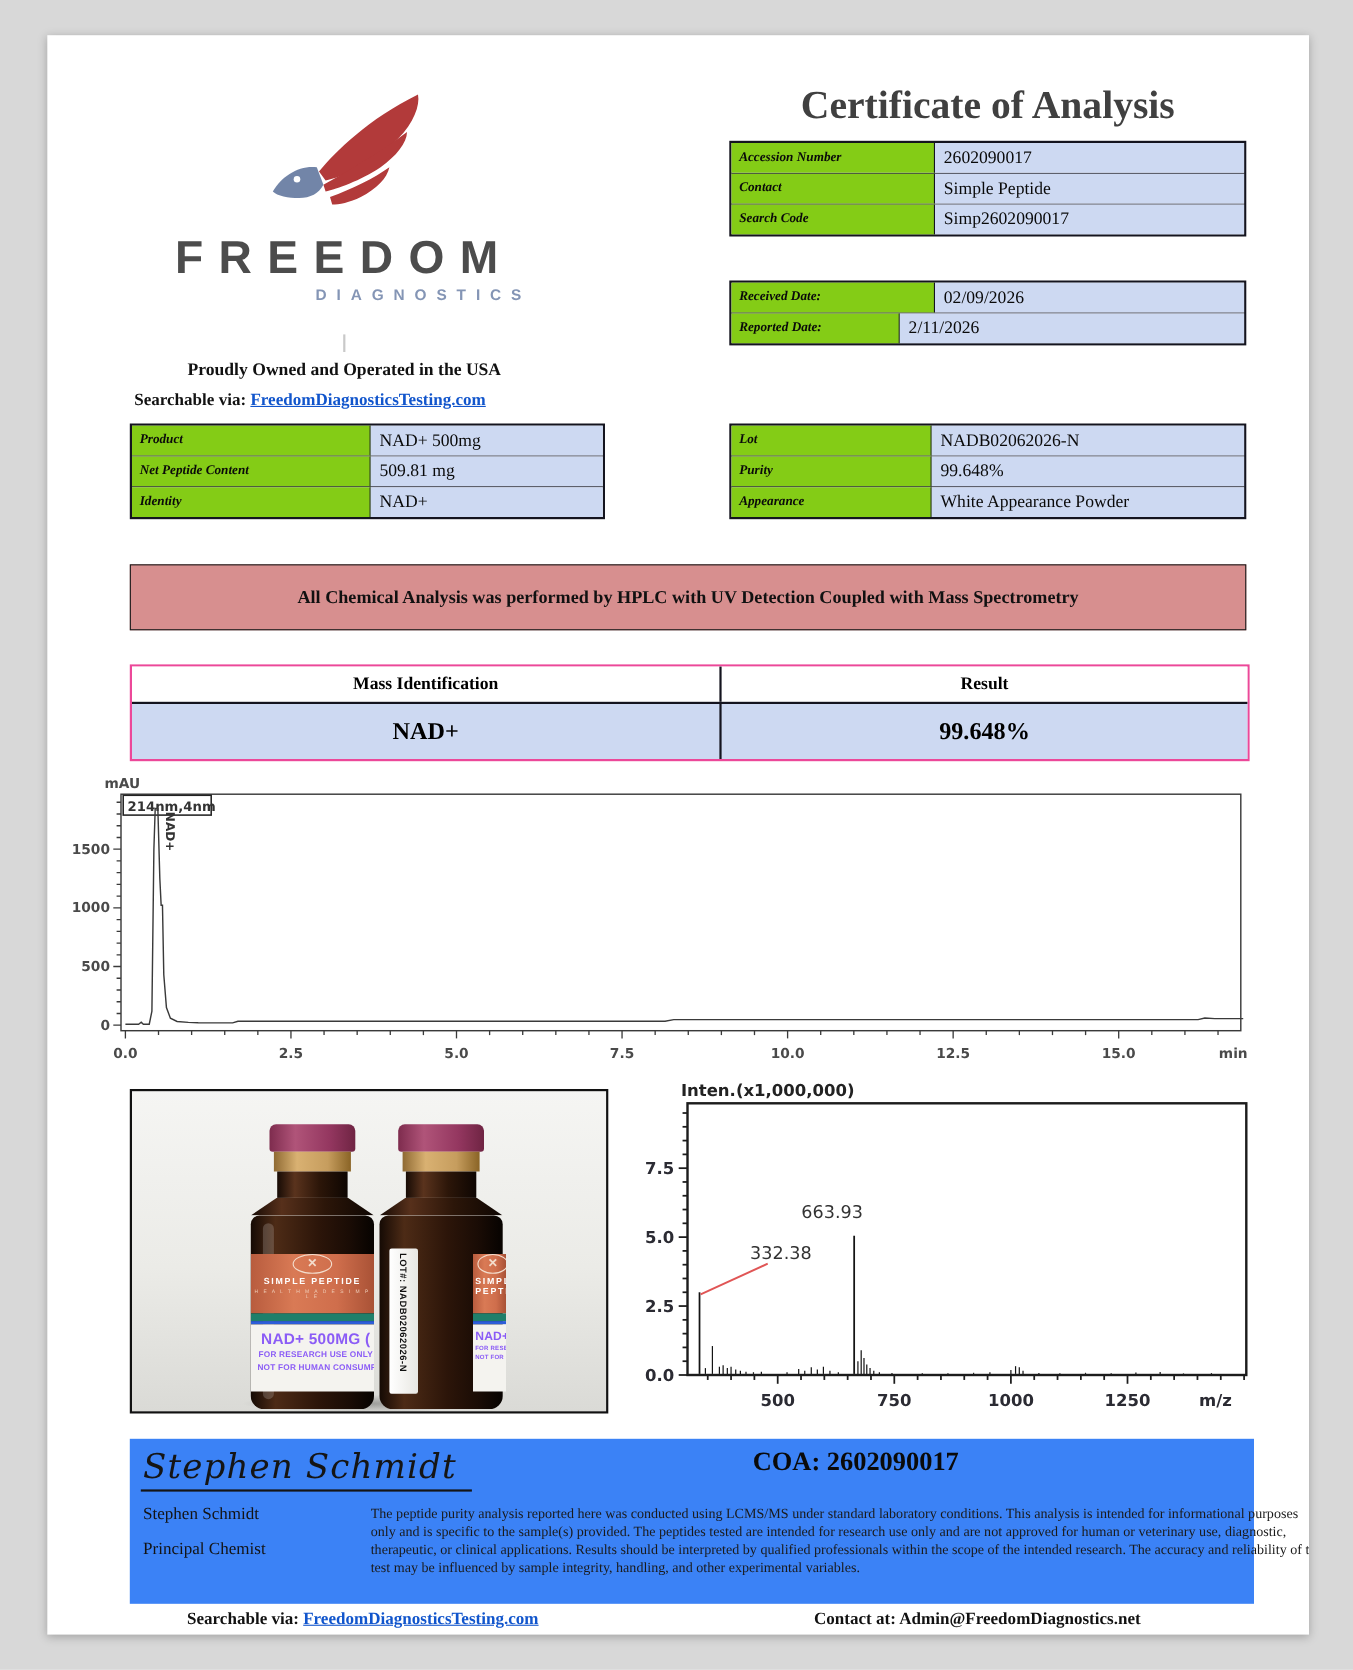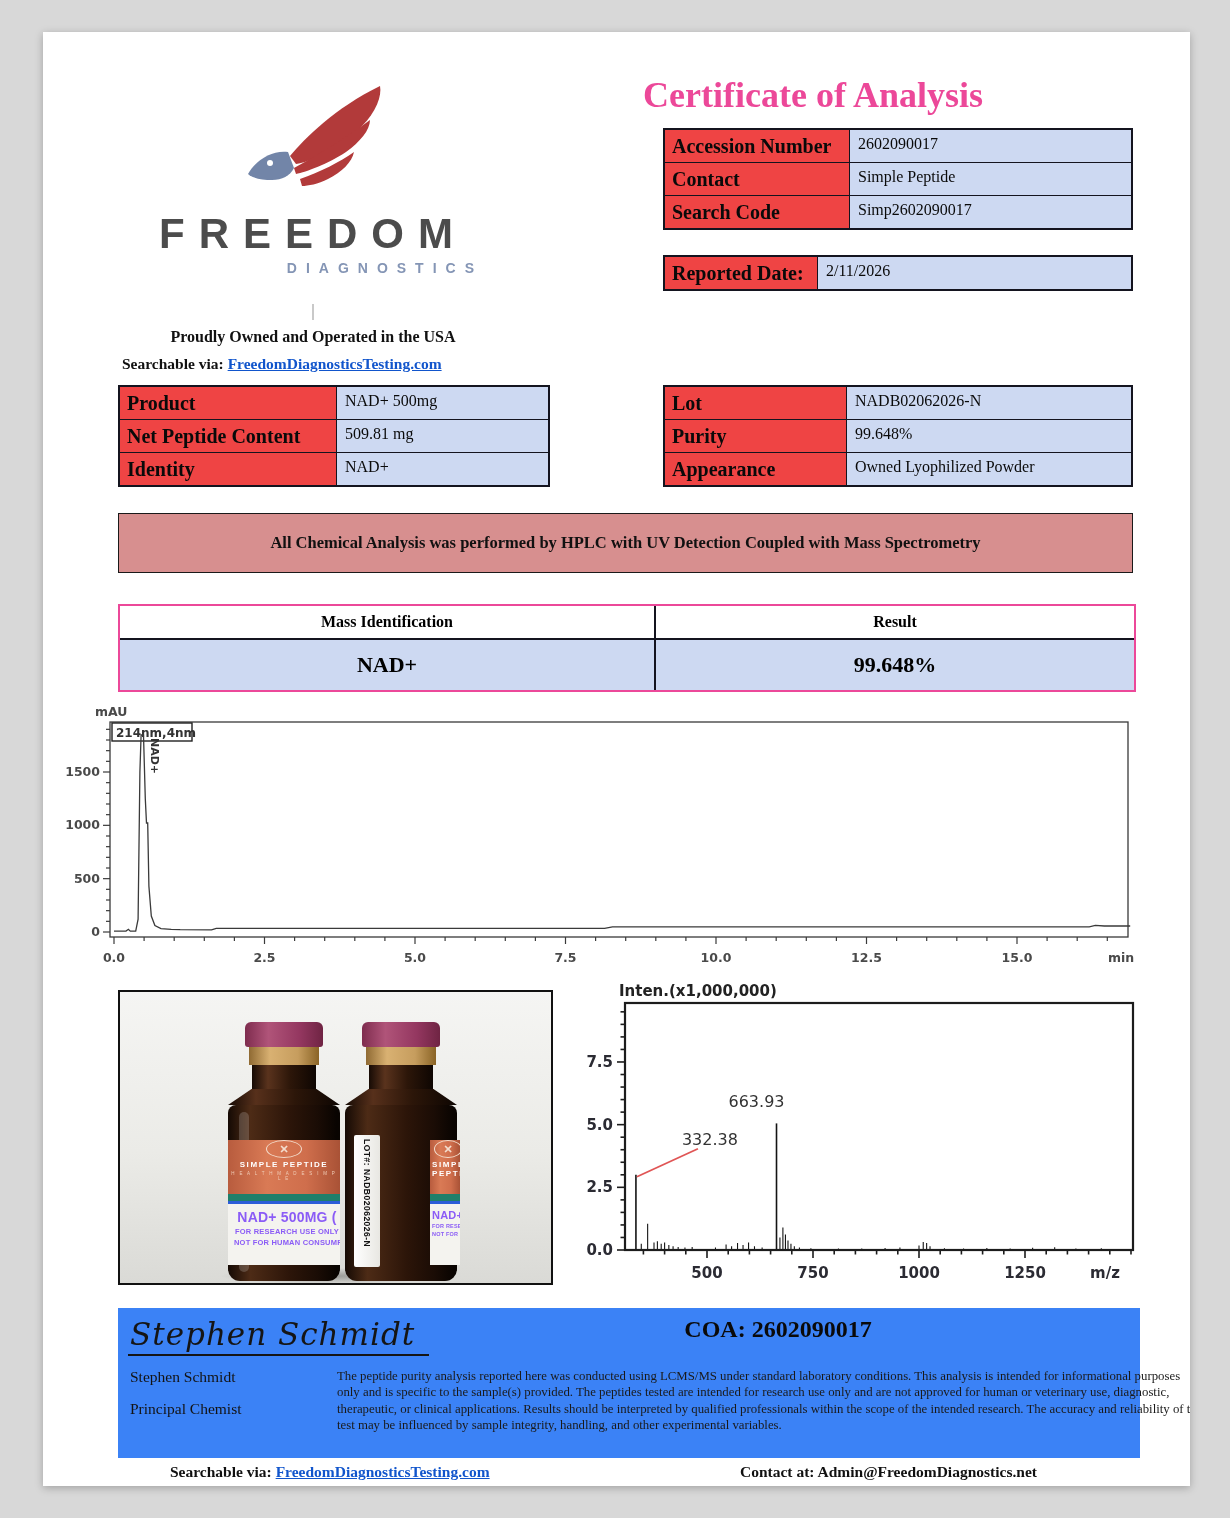--- a/index.html
+++ b/index.html
@@ -13,28 +13,28 @@
   .brand-word { left:100px; top:178px; width:340px; text-align:center; font-family:"Liberation Sans",sans-serif;
     font-weight:700; font-size:42px; letter-spacing:14px; color:#4c4c4c; }
   .brand-sub { left:100px; top:228px; width:340px; text-align:right; font-family:"Liberation Sans",sans-serif;
     font-weight:700; font-size:14px; letter-spacing:9px; color:#8495b5; }
   .logo-divider { left:269px; top:272px; width:2px; height:16px; background:#c9c9c9; }
   .tagline { left:60px; top:296px; width:420px; text-align:center; font-weight:700; font-size:16px; color:#111; }
   .search-line { left:79px; top:323px; font-weight:700; font-size:15.5px; color:#111; }
   a.doc-link { color:#1155cc; text-decoration:underline; font-weight:700; }
 
   
-  .coa-title { left:600px; top:42px; width:510px; font-size:36px; font-weight:700; color:#ec4899; }
+  .coa-title { left:600px; top:42px; width:510px; text-align:center; font-size:36px; font-weight:700; color:#404040; }
 
   
   .kv-table { border:2px solid #14141f; }
   .kv-row { display:flex; border-top:1.5px solid #14141f; }
   .kv-row:first-child { border-top:none; }
-  .kv-label { background:#ef4444; font-weight:700; font-size:20px; padding:5px 7px 4px 7px;
-              border-right:1.5px solid #14141f; color:#0a0a0a; }
+  .kv-label { background:#84cc16; font-weight:700; font-size:12px; padding:5px 7px 4px 7px;
+              border-right:1.5px solid #14141f; color:#0a0a0a;font-style:italic; }
   .kv-value { background:#cdd9f2; font-size:16px; padding:5px 8px 4px 8px; color:#0a0a0a; flex:1; }
 
   
   .banner { left:75px; top:481px; width:1015px; height:60px; background:#d78f8f; border:1.5px solid #1a1a1a;
             display:flex; align-items:center; justify-content:center; font-weight:700; font-size:16.5px; color:#111; }
 
   
   .mass-table { left:75px; top:572px; width:1018px; border:2px solid #ec4899; }
   .mass-head { display:flex; background:#ffffff; border-bottom:2px solid #14141f; }
   .mass-head > div { padding:7px 4px; text-align:center; font-weight:700; font-size:16px; }
@@ -135,20 +135,24 @@
       <div class="kv-value">Simple Peptide</div>
     </div>
     <div class="kv-row">
       <div class="kv-label" style="width:185px;">Search Code</div>
       <div class="kv-value">Simp2602090017</div>
     </div>
   </div>
 
   <div class="abs kv-table" style="left:620px; top:223px; width:470px;">
     <div class="kv-row">
+      <div class="kv-label" style="width:185px;">Received Date:</div>
+      <div class="kv-value">02/09/2026</div>
+    </div>
+    <div class="kv-row">
       <div class="kv-label" style="width:153px;">Reported Date:</div>
       <div class="kv-value">2/11/2026</div>
     </div>
   </div>
 
   <div class="abs kv-table" style="left:75px; top:353px; width:432px;">
     <div class="kv-row">
       <div class="kv-label" style="width:217px;">Product</div>
       <div class="kv-value">NAD+ 500mg</div>
     </div>
@@ -166,21 +170,21 @@
     <div class="kv-row">
       <div class="kv-label" style="width:182px;">Lot</div>
       <div class="kv-value">NADB02062026-N</div>
     </div>
     <div class="kv-row">
       <div class="kv-label" style="width:182px;">Purity</div>
       <div class="kv-value">99.648%</div>
     </div>
     <div class="kv-row">
       <div class="kv-label" style="width:182px;">Appearance</div>
-      <div class="kv-value">Owned Lyophilized Powder</div>
+      <div class="kv-value">White Appearance Powder</div>
     </div>
   </div>
 
   <div class="abs banner">All Chemical Analysis was performed by HPLC with UV Detection Coupled with Mass Spectrometry</div>
 
   <div class="abs mass-table">
     <div class="mass-head">
       <div class="mass-col-l">Mass Identification</div>
       <div class="mass-col-r">Result</div>
     </div>

